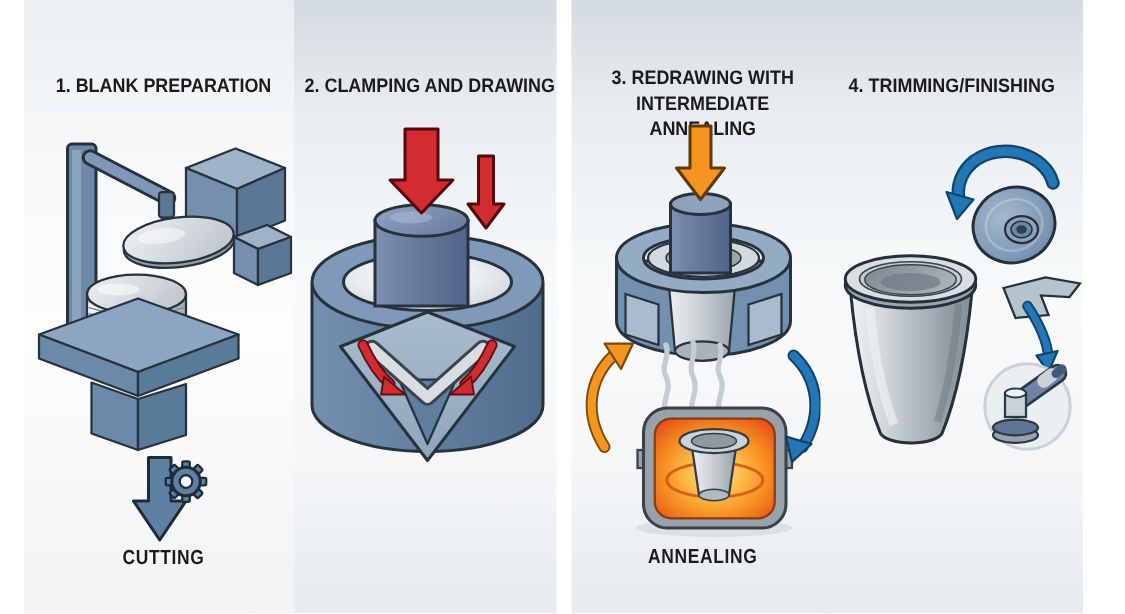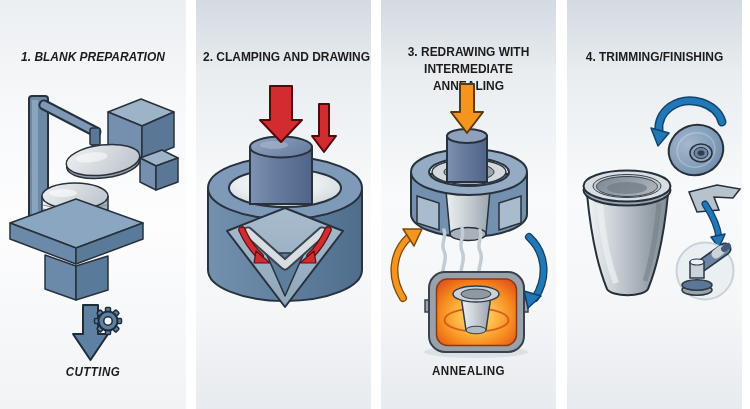--- a/index.html
+++ b/index.html
@@ -1,24 +1,24 @@
 <!DOCTYPE html>
 <html><head>
 <meta charset="utf-8">
 <style>
   html,body{margin:0;padding:0;background:#ffffff;}
   .stage{position:relative;width:750px;height:409px;background:#ffffff;overflow:hidden;
          font-family:"Liberation Sans",sans-serif;}
   .panel{position:absolute;top:0;height:409px;
          background:linear-gradient(180deg,#d3dae1 0%,#e9edf0 18%,#f8fafb 48%,#f4f6f8 76%,#e7eaee 100%);}
-  .panel.p1{left:0;width:186px;
-         background:linear-gradient(180deg,#eceff2 0%,#f7f9fa 28%,#fdfdfe 55%,#f1f3f5 100%);font-style:italic;}
+  .panel.p1{left:16px;width:186px;
+         background:linear-gradient(180deg,#eceff2 0%,#f7f9fa 28%,#fdfdfe 55%,#f1f3f5 100%);}
   .panel.p2{left:196px;width:175px;}
   .panel.p3{left:381px;width:175px;}
-  .panel.p4{left:567px;width:175px;}
+  .panel.p4{left:547px;width:175px;}
   .title{position:absolute;top:38px;left:0;right:0;text-align:center;
          font-weight:700;font-size:13px;line-height:1.3;color:#1b1b1b;
          transform:scaleX(.92);transform-origin:center;white-space:nowrap;}
   .p3 .title{top:33px;white-space:normal;padding:0 10px;}
   .caption{position:absolute;left:0;right:0;text-align:center;
          font-weight:700;font-size:13.5px;color:#1b1b1b;
          transform:scaleX(.86);transform-origin:center;letter-spacing:.5px;}
   .p1 .caption{top:364px;}
   .p3 .caption{top:363px;}
   svg.illu{position:absolute;left:0;top:0;}

